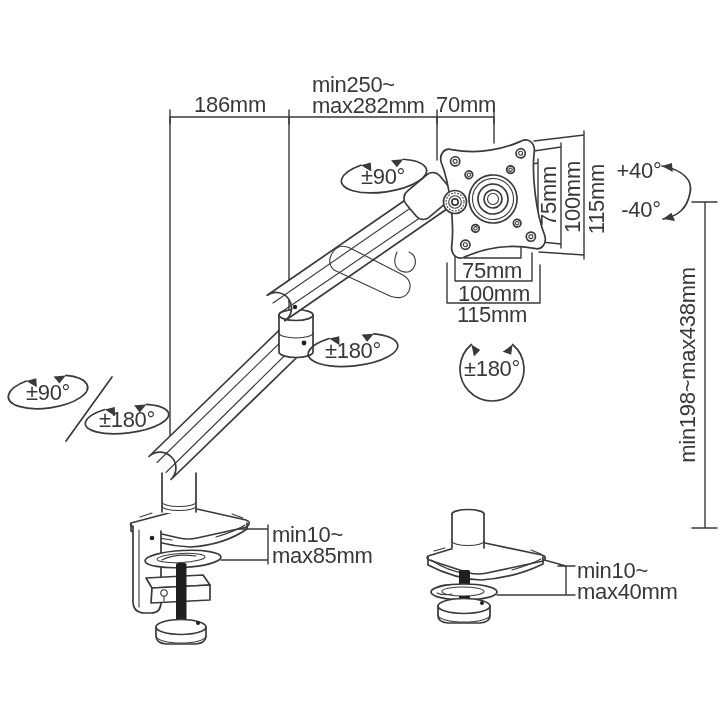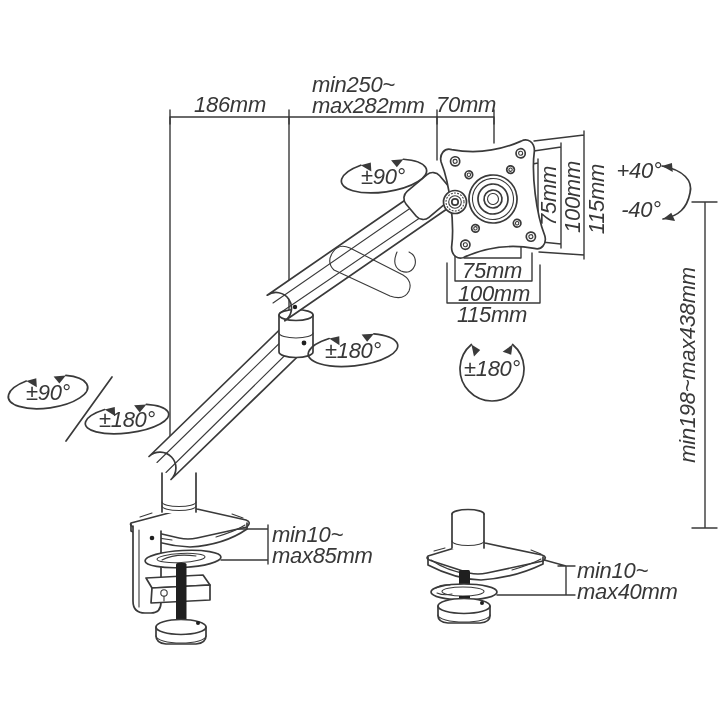--- a/index.html
+++ b/index.html
@@ -1,16 +1,16 @@
 <!DOCTYPE html>
 <html style="--line: #3a3a3a; --text: #383838; --bg: #ffffff; --solid: #1f1f1f;"><head>
 <meta charset="utf-8">
 <style>
   html,body{margin:0;padding:0;background:#fff;}
-  .stage{width:720px;height:720px;background:var(--bg,#fff);position:relative;overflow:hidden;font-style:italic;}
+  .stage{width:720px;height:720px;background:var(--bg,#fff);position:relative;overflow:hidden;}
   svg text{font-family:"Liberation Sans",sans-serif;font-size:22px;fill:var(--text,#383838);letter-spacing:-0.3px;}
   .ln{fill:none;stroke:var(--line,#3a3a3a);stroke-width:1.7;stroke-linecap:round;stroke-linejoin:round;}
   .dim{fill:none;stroke:var(--line,#3a3a3a);stroke-width:1.4;stroke-linecap:round;stroke-linejoin:round;}
   .thin{stroke-width:1.1;}
   .wfill{fill:var(--bg,#fff);}
   .dark{fill:var(--solid,#1f1f1f);stroke:none;}
   .arrow{fill:var(--line,#3a3a3a);stroke:none;}
   .knurl{stroke-dasharray:1 2.2;}
 </style>
 </head>

